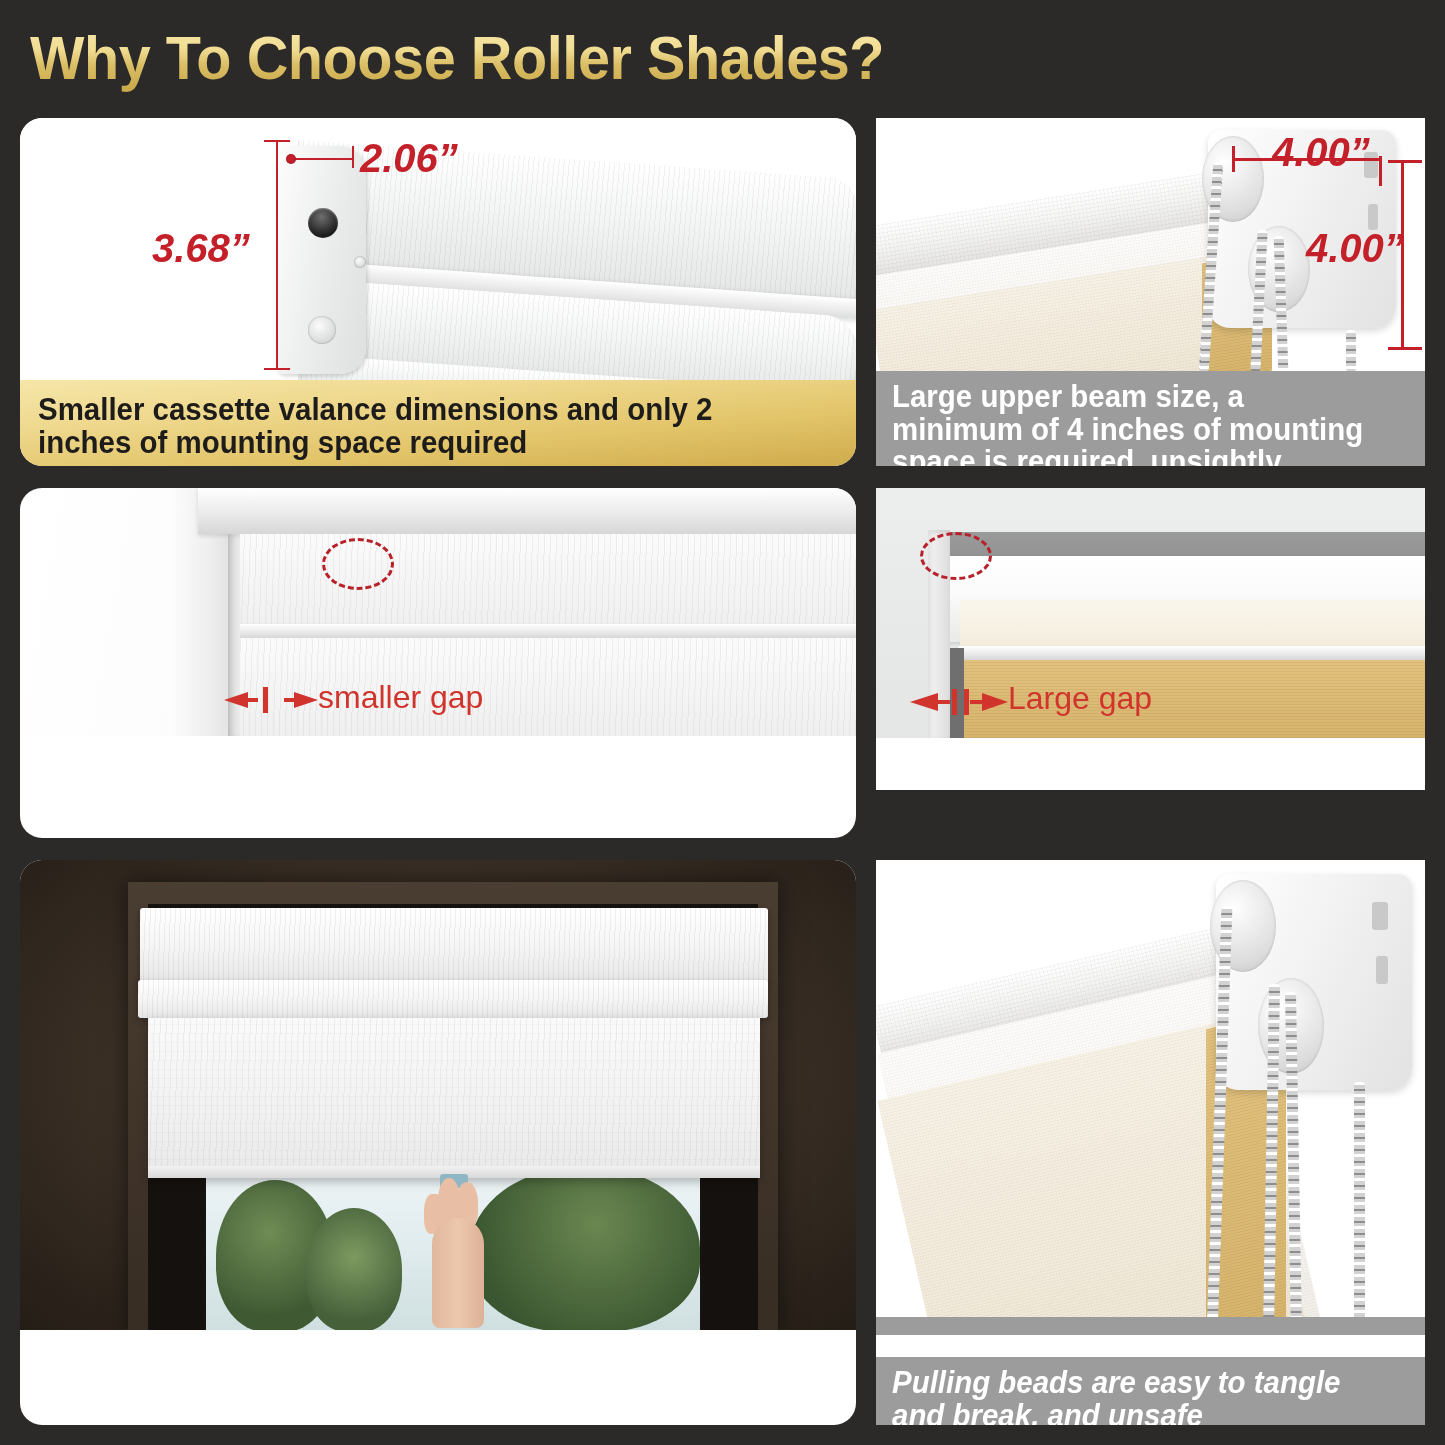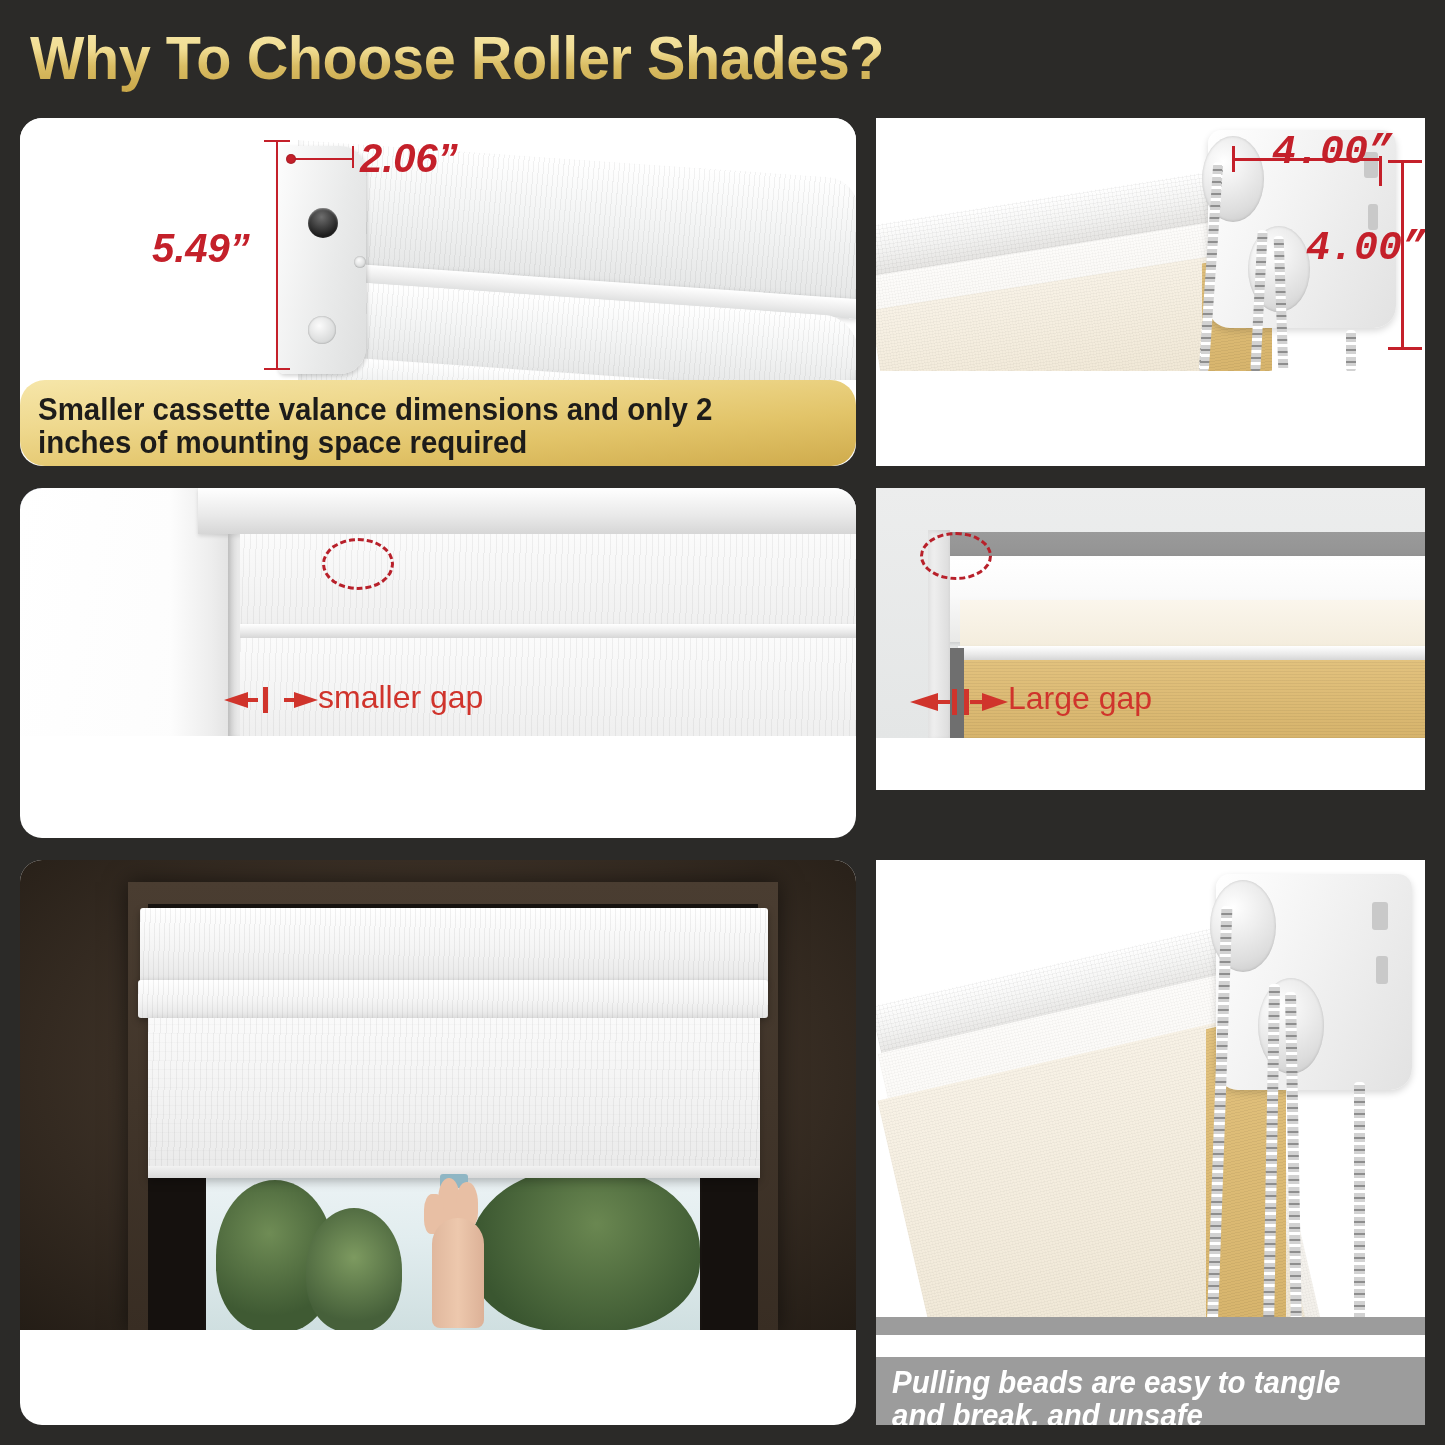--- a/index.html
+++ b/index.html
@@ -231,30 +231,30 @@
       <div class="v-screw" style="left:334px; top:138px; width:12px; height:12px;"></div>
       <div class="v-screw" style="left:288px; top:198px; width:28px; height:28px;"></div>
 
       <div class="rline" style="left:256px; top:22px; width:2px; height:230px;"></div>
       <div class="rline" style="left:244px; top:22px; width:26px; height:2px;"></div>
       <div class="rline" style="left:244px; top:250px; width:26px; height:2px;"></div>
       <div class="rline" style="left:270px; top:40px; width:64px; height:2px;"></div>
       <div class="rline" style="left:332px; top:28px; width:2px; height:22px;"></div>
       <div class="v-screw" style="left:266px; top:36px; width:10px; height:10px; background:#c4202a;"></div>
       <div class="dim" style="left:340px; top:18px; font-size:40px;">2.06”</div>
-      <div class="dim" style="left:132px; top:108px; font-size:40px;">5.49”</div>
-    </div>
-    <div class="cap gold" style="height:86px;border-radius:25px;">
+      <div class="dim" style="left:132px; top:108px; font-size:40px;">3.68”</div>
+    </div>
+    <div class="cap gold" style="height:86px;">
       <div class="line">Smaller cassette valance dimensions and only 2</div>
       <div class="line">inches of mounting space required</div>
     </div>
   </div>
 
   <div class="panel right" style="left:876px; top:118px; width:549px; height:348px;">
-    <div class="photo" style="height:253px; background:#fff;font-family:Liberation Mono, monospace;">
+    <div class="photo" style="height:253px; background:#fff;">
 
       <div class="tube" style="left:-10px; top:48px; width:380px; height:62px; transform:rotate(-9deg); transform-origin:right center;"></div>
       <div class="fabric-white" style="left:-10px; top:100px; width:372px; height:160px; transform:rotate(-9deg); transform-origin:right top;"></div>
       <div class="fabric-cream" style="left:-10px; top:134px; width:372px; height:130px; transform:rotate(-9deg); transform-origin:right top;"></div>
       <div class="fabric-tan" style="left:326px; top:140px; width:70px; height:118px; transform:skewY(-9deg);"></div>
 
       <div class="bracket" style="left:332px; top:12px; width:188px; height:198px;"></div>
       <div class="bracket-slot" style="left:488px; top:34px; width:14px; height:26px;"></div>
       <div class="bracket-slot" style="left:492px; top:86px; width:10px; height:26px;"></div>
       <div class="roller-end" style="left:326px; top:18px; width:62px; height:86px;"></div>
@@ -266,20 +266,25 @@
       <div class="beads" style="left:470px; top:212px; width:10px; height:42px;"></div>
 
       <div class="rline" style="left:356px; top:40px; width:150px; height:3px;"></div>
       <div class="rline" style="left:356px; top:28px; width:3px; height:26px;"></div>
       <div class="rline" style="left:503px; top:38px; width:3px; height:30px;"></div>
       <div class="rline" style="left:525px; top:42px; width:3px; height:190px;"></div>
       <div class="rline" style="left:512px; top:42px; width:34px; height:3px;"></div>
       <div class="rline" style="left:512px; top:229px; width:34px; height:3px;"></div>
       <div class="dim" style="left:396px; top:12px; font-size:40px;">4.00”</div>
       <div class="dim" style="left:430px; top:108px; font-size:40px;">4.00”</div>
+    </div>
+    <div class="cap gray" style="height:95px;">
+      <div class="line">Large upper beam size, a</div>
+      <div class="line">minimum of 4 inches of mounting</div>
+      <div class="line">space is required, unsightly</div>
     </div>
   </div>
 
   <div class="panel left" style="left:20px; top:488px; width:836px; height:350px;">
     <div class="photo" style="height:248px; background:#0f172a;">
       <div class="frame-out" style="left:0; top:0; width:836px; height:248px; background:linear-gradient(100deg,#ffffff,#f4f4f4);"></div>
       <div class="frame-out" style="left:150px; top:0; width:60px; height:248px; background:linear-gradient(90deg,#fdfdfd,#ededed 70%,#e3e3e3);"></div>
       <div class="rail" style="left:178px; top:0; width:658px; height:46px;"></div>
       <div class="shade-white" style="left:218px; top:46px; width:618px; height:96px;"></div>
       <div class="rail" style="left:216px; top:136px; width:620px; height:14px;"></div>

